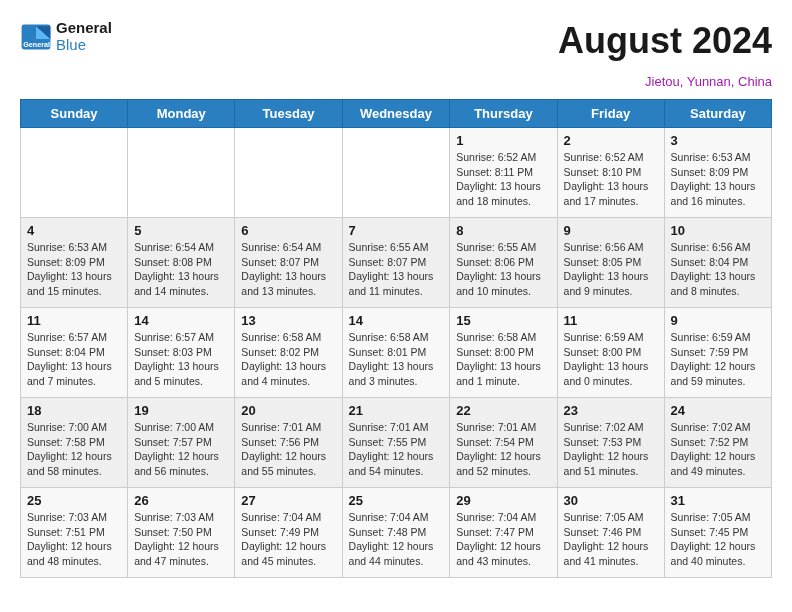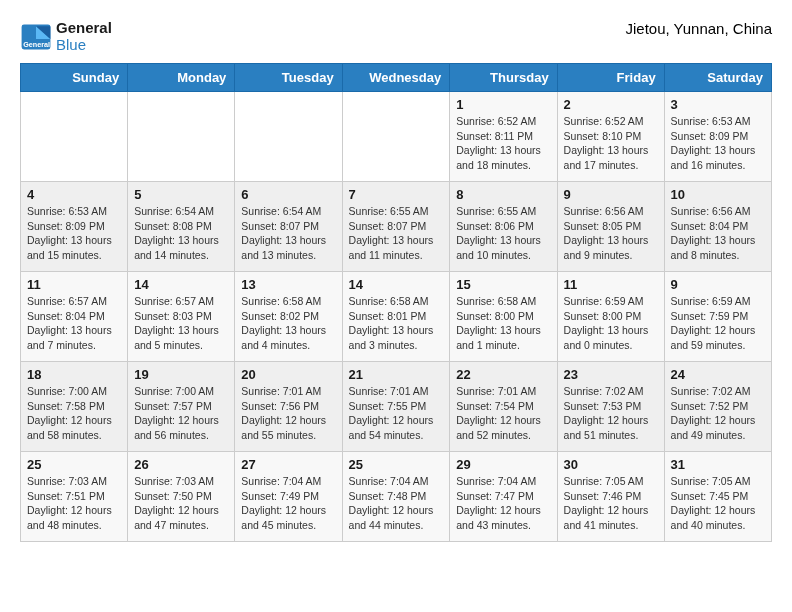--- a/index.html
+++ b/index.html
@@ -27,32 +27,33 @@
     }
     .title-area {
       text-align: right;
     }
     .month-title {
       font-size: 36px;
       font-weight: bold;
       color: #1a1a1a;
     }
     .location-subtitle {
-      font-size: 15px;
-      color: #000000;
+      font-size: 13px;
+      color: #a21caf;
+      margin-top: 12px;
     }
     .calendar-table {
       width: 100%;
       border-collapse: collapse;
       font-size: 11px;
     }
     .calendar-table thead tr th {
       background-color: #2a7fc1;
       color: #fff;
-      text-align: right;
+      text-align: center;
       padding: 6px 8px;
       font-size: 13px;
       font-weight: bold;
       border: 1px solid #1a6aaa;
     }
     .calendar-table tbody tr td {
       border: 1px solid #ccc;
       vertical-align: top;
       padding: 5px 6px;
       width: 108px;
@@ -91,20 +92,21 @@
       <polygon points="20,4 38,20 20,20" fill="#5bb8f5"></polygon>
       <polygon points="20,4 38,20 38,4" fill="#1a5fa0"></polygon>
       <text x="4" y="30" font-size="9" font-weight="bold" fill="white" font-family="Arial">General</text>
     </svg>
     <div>
       <div style="font-size:15px; font-weight:bold; color:#1a1a1a; line-height:1.1;">General</div>
       <div style="font-size:15px; font-weight:normal; color:#2a7fc1; line-height:1.1;">Blue</div>
     </div>
   </div>
   <div class="title-area">
+    <div class="month-title">August 2024</div>
     <div class="location-subtitle">Jietou, Yunnan, China</div>
   </div>
 </div>
 
 <table class="calendar-table">
   <thead>
     <tr>
     <th>Sunday</th>
         <th>Monday</th>
         <th>Tuesday</th>

